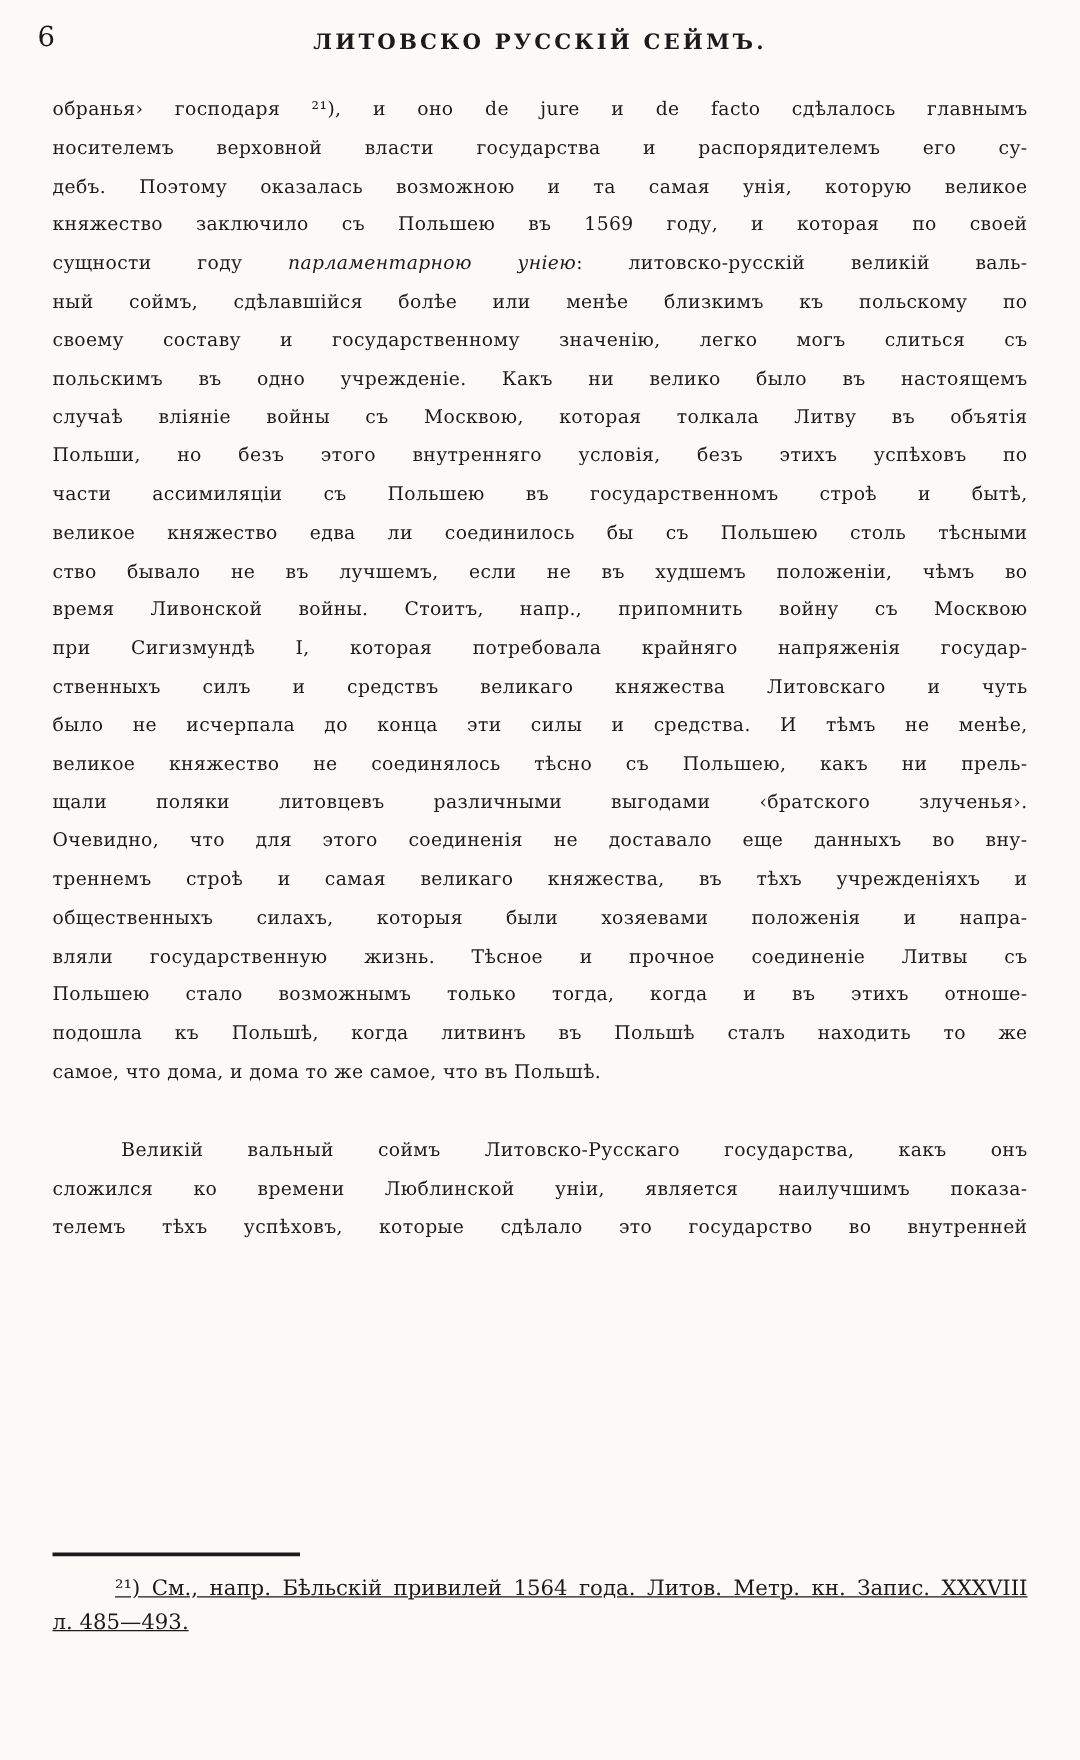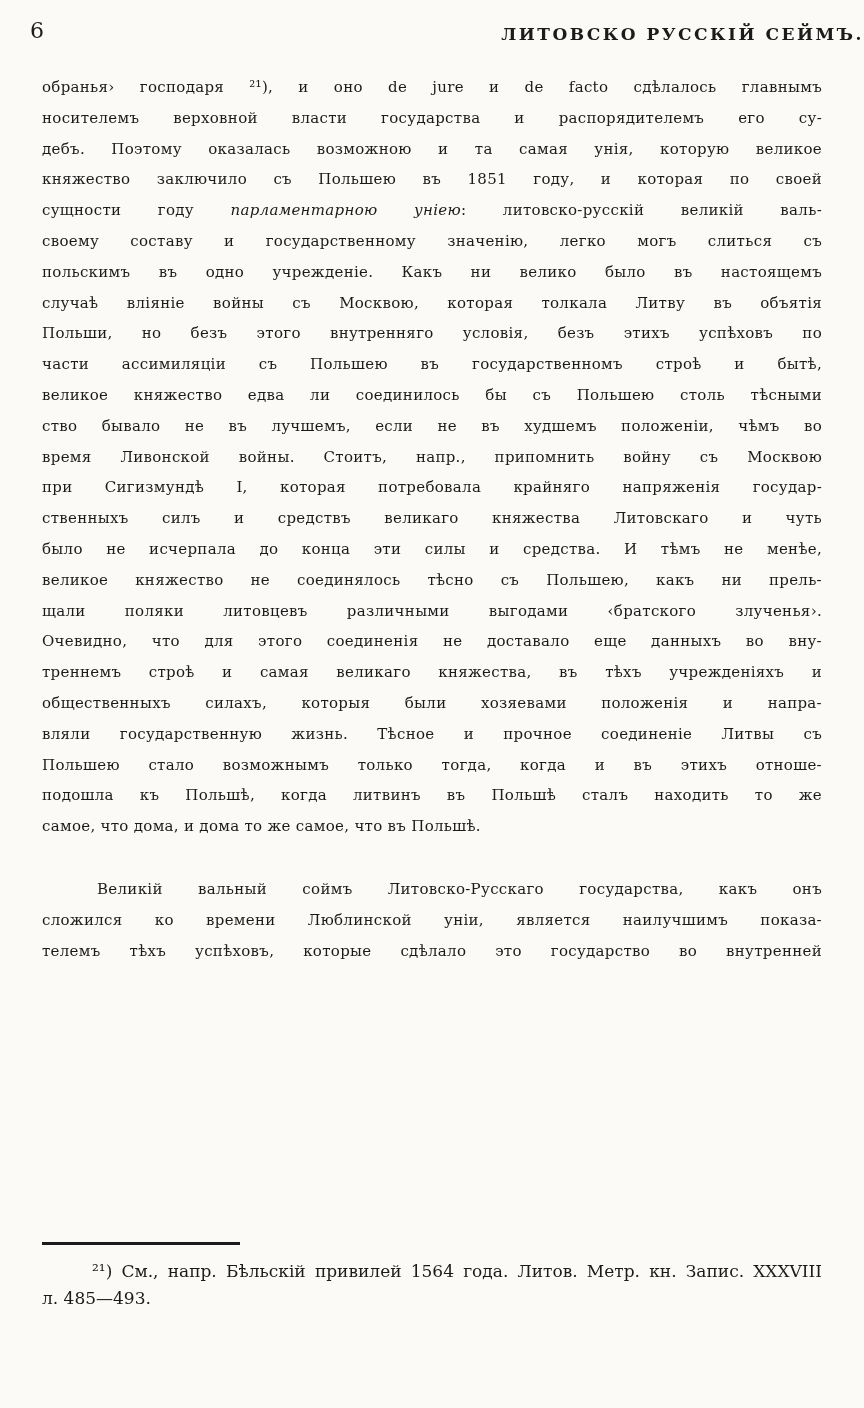--- a/index.html
+++ b/index.html
@@ -10,21 +10,21 @@
     color: var(--ink, #1b1b1b);
     font-family: "DejaVu Serif", serif;
     overflow: hidden;
   }
   .pagenum {
     position: absolute; left: 30px; top: 18px;
     font-size: 22px; letter-spacing: 1px;
   }
   .running-title {
     position: absolute; top: 24px; left: 0; width: 100%;
-    text-align: right;
+    text-align: center;
     font-size: 17px; letter-spacing: 2.5px; font-weight: bold;
   }
   .body-text {
     position: absolute; top: 72px; left: 42px; right: 42px;
     font-size: 15px; line-height: 30.8px;
   }
   .bline {
     text-align: justify;
     text-align-last: justify;
     letter-spacing: 0.3px;
@@ -34,37 +34,38 @@
   .bline.indent { text-indent: 55px; margin-top: 32px; }
   .bline i { font-style: italic; }
   .footnote-rule {
     position: absolute; left: 42px; top: 1242px;
     width: 198px; height: 3px; background: var(--ink, #1b1b1b);
   }
   .footnote {
     position: absolute; top: 1258px; left: 42px; right: 42px;
     font-size: 17px; line-height: 27px;
   }
-  .fline { text-align: justify; text-align-last: justify; }
+  .fline { text-align: justify; text-align-last: justify; text-decoration: underline; }
   .fline.first { text-indent: 50px; }
   .fline.last { text-align-last: left; }
 </style>
 </head>
 <body>
 
 <div class="page" style="--paper: #fbfaf6; --ink: #1b1b1b;">
   <div class="pagenum">6</div>
   <div class="running-title">ЛИТОВСКО РУССКІЙ СЕЙМЪ.</div>
 
   <div class="body-text">
       <div class="bline"><span>обранья› господаря ²¹), и оно de jure и  de facto сдѣлалось главнымъ</span></div>
       <div class="bline"><span>носителемъ верховной власти государства и распорядителемъ его су-</span></div>
       <div class="bline"><span>дебъ. Поэтому оказалась возможною и та самая унія, которую великое</span></div>
-      <div class="bline"><span>княжество заключило съ Польшею въ 1851 году, и которая по своей</span></div>
+      <div class="bline"><span>княжество заключило съ Польшею въ 1569 году, и которая по своей</span></div>
       <div class="bline"><span>сущности году </span><i>парламентарною уніею</i><span>: литовско-русскій великій валь-</span></div>
+      <div class="bline"><span>ный соймъ, сдѣлавшійся болѣе или менѣе близкимъ къ польскому по</span></div>
       <div class="bline"><span>своему составу и государственному значенію, легко могъ слиться съ</span></div>
       <div class="bline"><span>польскимъ въ одно учрежденіе. Какъ ни велико было въ настоящемъ</span></div>
       <div class="bline"><span>случаѣ вліяніе войны съ Москвою, которая толкала Литву въ объятія</span></div>
       <div class="bline"><span>Польши, но безъ этого внутренняго условія, безъ этихъ успѣховъ по</span></div>
       <div class="bline"><span>части ассимиляціи съ Польшею въ государственномъ строѣ и бытѣ,</span></div>
       <div class="bline"><span>великое княжество едва ли соединилось бы съ Польшею столь тѣсными</span></div>
       <div class="bline"><span>ство бывало не въ лучшемъ, если не въ худшемъ положеніи, чѣмъ во</span></div>
       <div class="bline"><span>время Ливонской войны. Стоитъ, напр., припомнить войну съ Москвою</span></div>
       <div class="bline"><span>при Сигизмундѣ I, которая потребовала крайняго напряженія государ-</span></div>
       <div class="bline"><span>ственныхъ силъ и средствъ великаго княжества Литовскаго и чуть</span></div>

